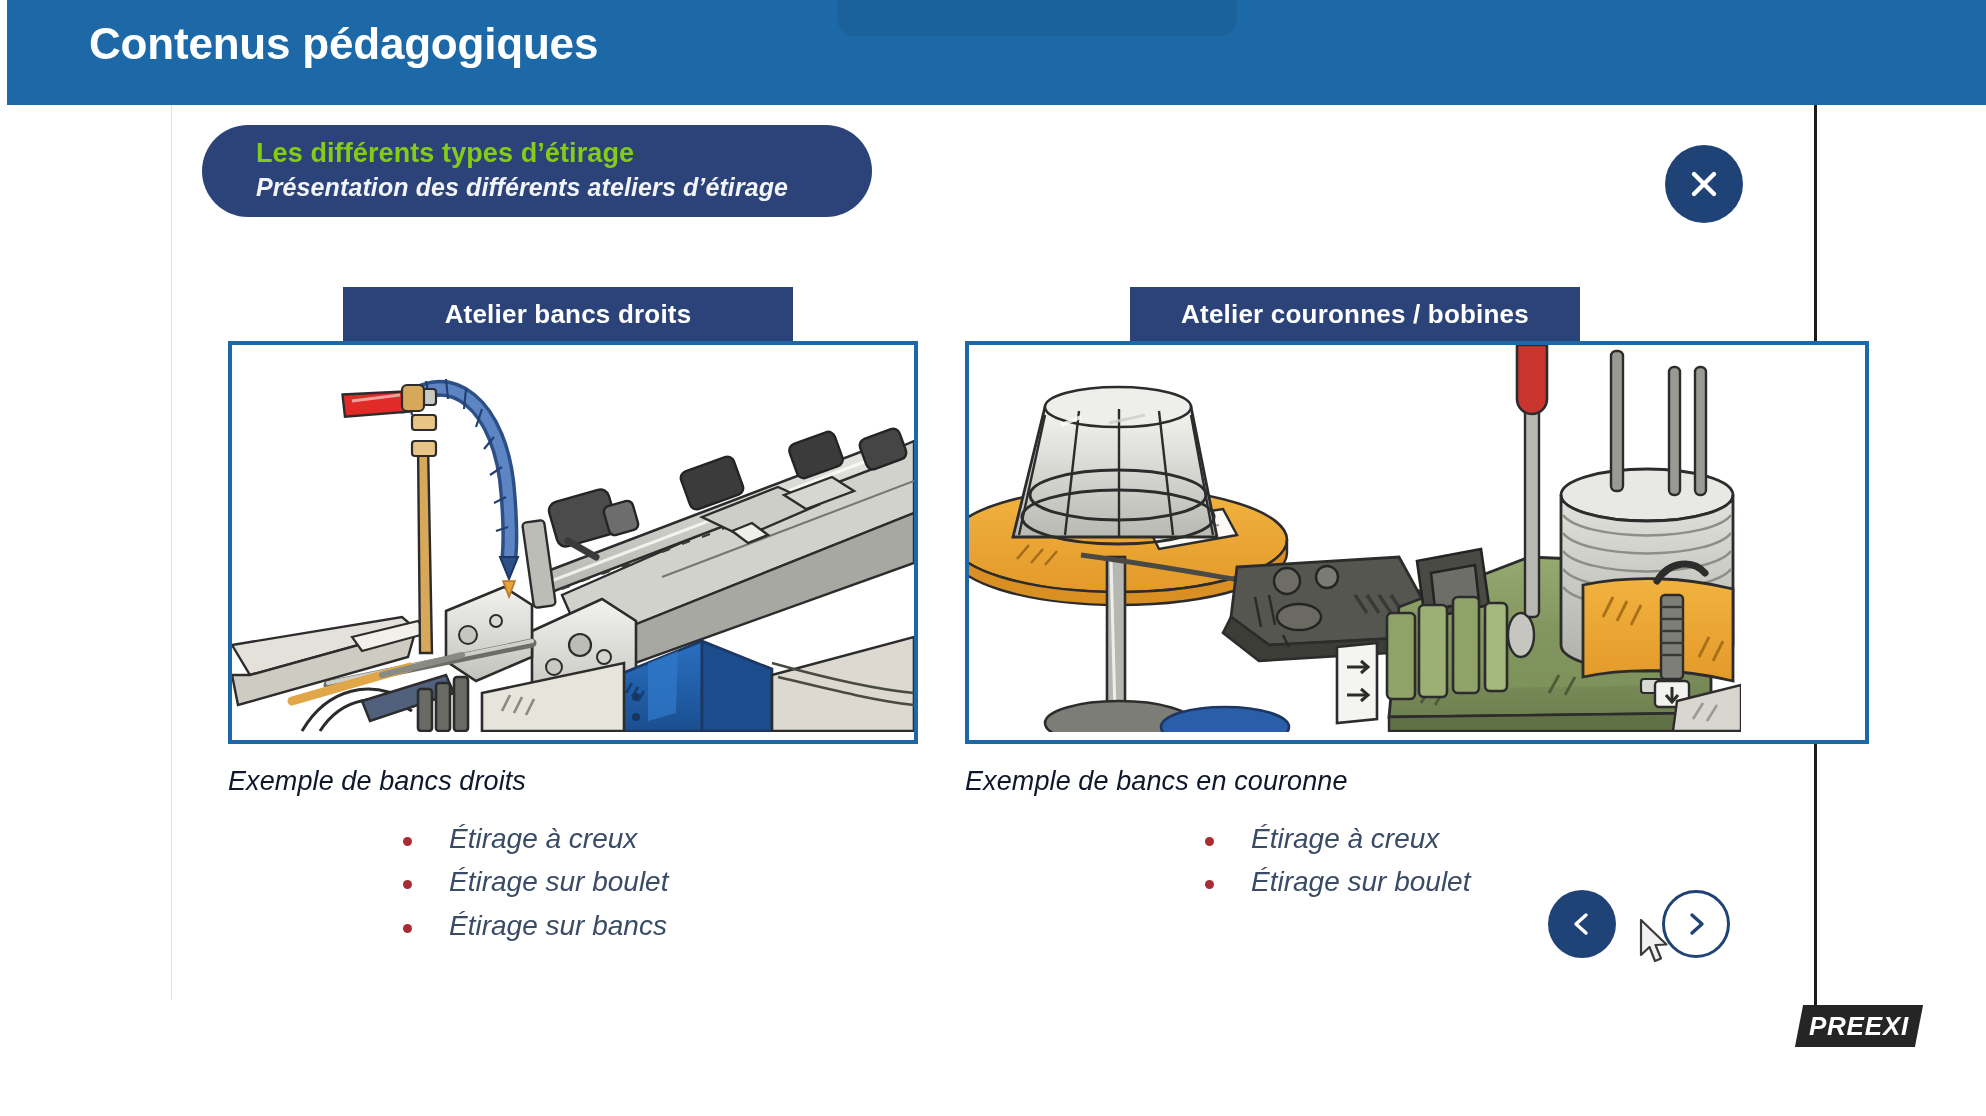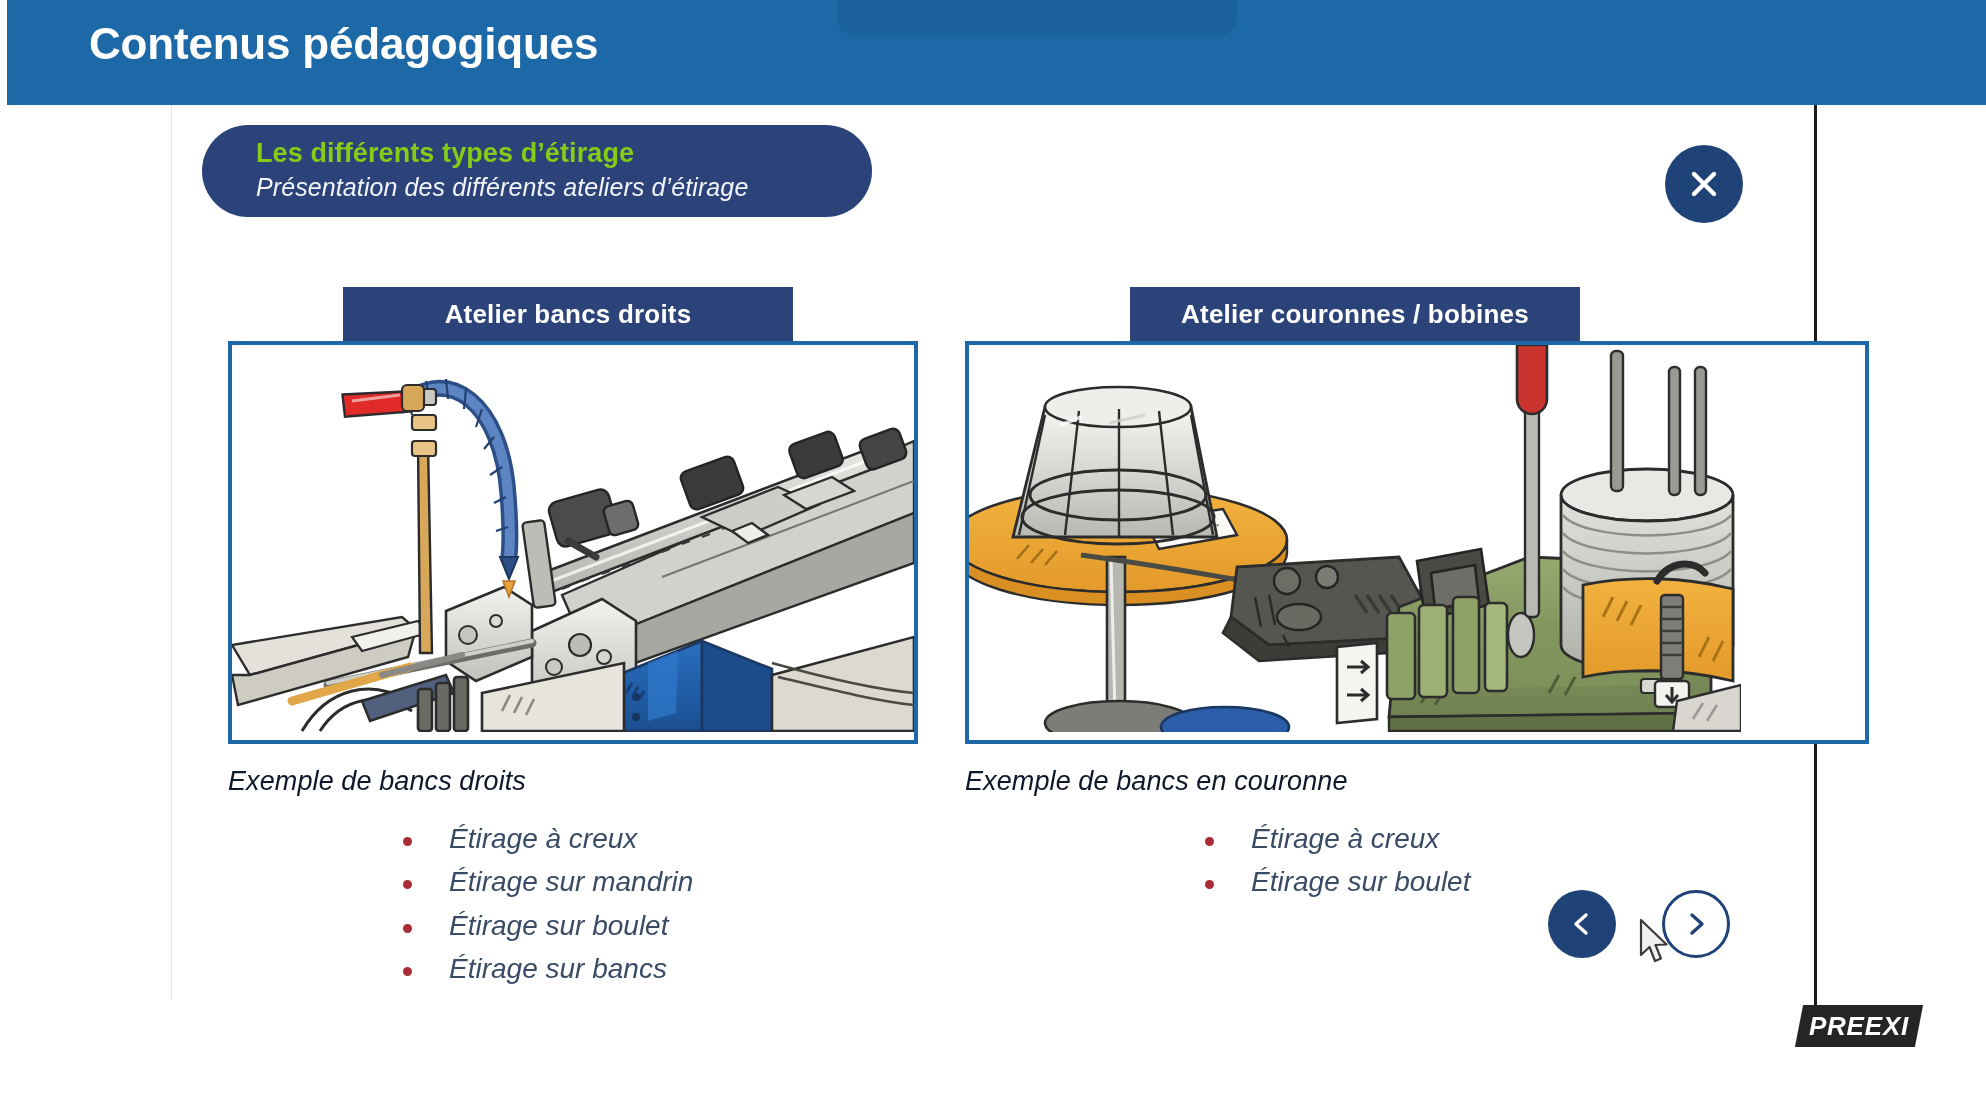--- a/index.html
+++ b/index.html
@@ -53,20 +53,21 @@
   }
   #lesson-title{
     font-size:27px;font-weight:bold;color:#84cc16;
     letter-spacing:.1px;line-height:1.18;
     white-space:nowrap;
   }
   #lesson-subtitle{
     font-size:25px;font-style:italic;color:#f2f4f8;
     letter-spacing:.1px;line-height:1.25;margin-top:2px;
     white-space:nowrap;
+    font-weight:bold;
   }
 
   
   #close-button{
     position:absolute;left:1665px;top:145px;width:78px;height:78px;
     border-radius:50%;
     background:#1f4377;
     cursor:pointer;
     display:flex;align-items:center;justify-content:center;
   }
@@ -316,21 +317,20 @@
 
       <g fill="none" stroke="#4a4a44" stroke-width="2.6">
         <path d="M540 318 C 590 332, 640 344, 682 348"></path>
         <path d="M546 332 C 596 344, 644 356, 682 360"></path>
       </g>
     </svg>
   </div>
   <div class="figure-caption">Exemple de bancs droits</div>
   <ul class="bullet-list">
     <li><span class="dot"></span><span>Étirage à creux</span></li>
-    <li><span class="dot"></span><span>Étirage sur mandrin</span></li>
     <li><span class="dot"></span><span>Étirage sur boulet</span></li>
     <li><span class="dot"></span><span>Étirage sur bancs</span></li>
   </ul>
 </div>
 
 <div class="panel" id="panel-right">
   <div class="panel-header">Atelier couronnes / bobines</div>
   <div class="figure-frame">
     <svg width="772" height="387" viewBox="0 0 772 387">
       <defs>

